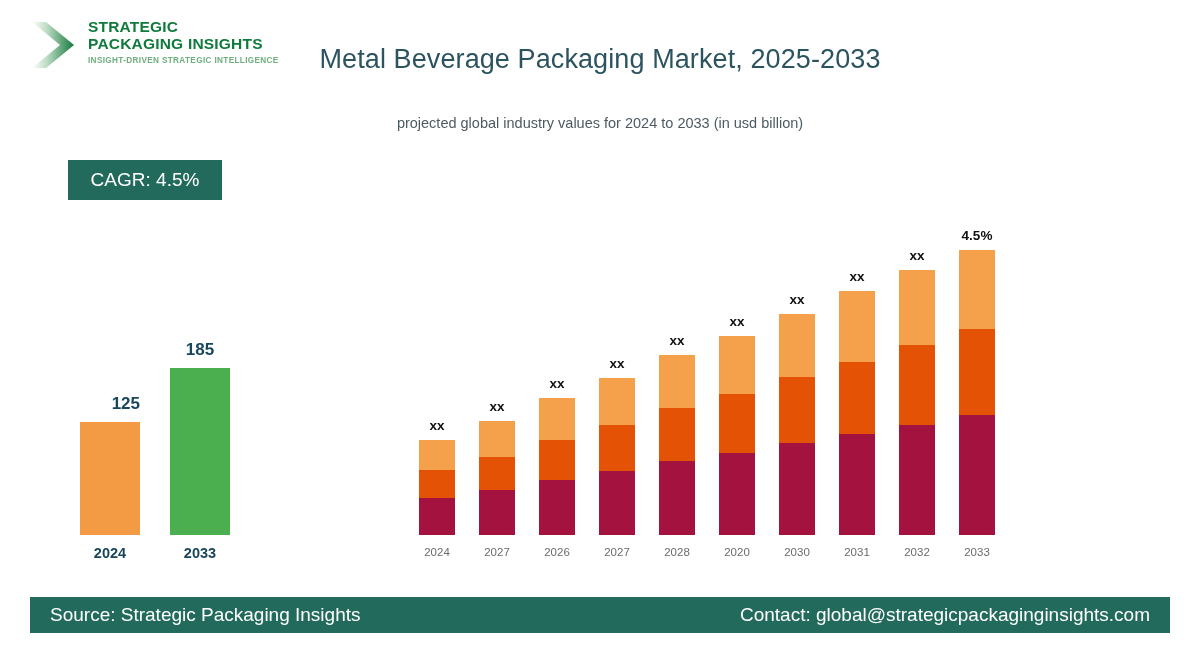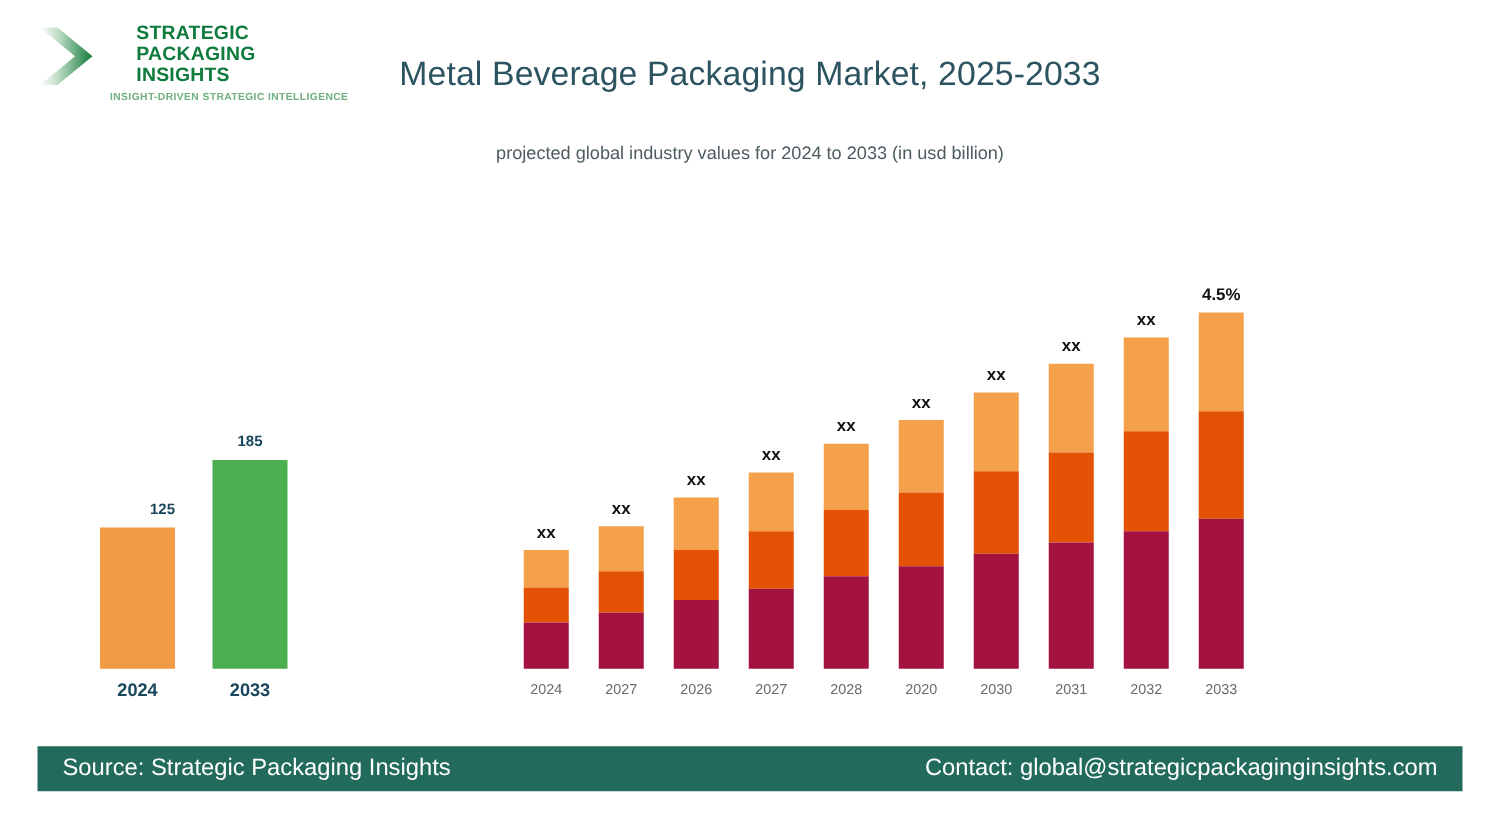--- a/index.html
+++ b/index.html
@@ -14,21 +14,21 @@
     width:1200px; height:650px;
     background:#ffffff;
   }
 
   
   .logo { position:absolute; left:30px; top:14px; width:220px; height:62px; }
   .logo-chevron { position:absolute; left:0; top:6px; width:52px; height:50px; }
   .logo-text { position:absolute; left:58px; top:4px; }
   .logo-line1, .logo-line2 {
     font-size:15.5px; font-weight:bold; color:#0E7A3C;
-    letter-spacing:.2px; line-height:17px;margin-left:21px;
+    letter-spacing:.2px; line-height:17px;
   }
   .logo-tag {
     margin-top:4px;
     font-size:8.2px; font-weight:bold; color:#6FAE7E;
     letter-spacing:.35px; white-space:nowrap;
   }
 
   
   .title {
     position:absolute; left:260px; top:44px; width:680px;
@@ -50,21 +50,21 @@
     display:flex; align-items:center; justify-content:center;
     color:#ffffff; font-size:19px;
   }
 
   
   .left-chart { position:absolute; left:60px; top:300px; width:230px; height:265px; }
   .lc-bar-wrap { position:absolute; bottom:30px; width:60px; }
   .lc-bar { width:100%; }
   .lc-value {
     position:absolute; width:100%; text-align:center;
-    font-size:12px; font-weight:bold; color:#18465A;
+    font-size:17px; font-weight:bold; color:#18465A;
   }
   .lc-year {
     position:absolute; bottom:4px; width:60px; text-align:center;
     font-size:14.5px; font-weight:bold; color:#18465A;
   }
 
   
   .stacked-chart { position:absolute; left:410px; top:200px; width:600px; height:360px; }
   .sb-bar { position:absolute; bottom:25px; width:36px; display:flex; flex-direction:column; }
   .sb-seg { width:100%; }
@@ -108,20 +108,23 @@
     <div class="logo-text">
       <div class="logo-line1">STRATEGIC</div>
       <div class="logo-line2">PACKAGING INSIGHTS</div>
       <div class="logo-tag">INSIGHT-DRIVEN STRATEGIC INTELLIGENCE</div>
     </div>
   </div>
 
   <div class="title" style="color: rgb(44, 84, 96);">Metal Beverage Packaging Market, 2025-2033</div>
   <div class="subtitle">projected global industry values for 2024 to 2033 (in usd billion)</div>
 
+  <div class="cagr-badge" style="background: rgb(34, 106, 91);">
+    <span>CAGR: 4.5%</span>
+  </div>
 
   <div class="left-chart">
       <div class="lc-bar-wrap" style="left: 20px; height: 113px;">
         <div class="lc-bar" style="height: 113px; background: rgb(242, 154, 68);"></div>
       </div>
       <div class="lc-value" style="left: 20px; width: 60px; bottom: 151px; text-align: right;">125</div>
       <div class="lc-year" style="left: 20px;">2024</div>
       <div class="lc-bar-wrap" style="left: 110px; height: 167px;">
         <div class="lc-bar" style="height: 167px; background: rgb(76, 175, 79);"></div>
       </div>

